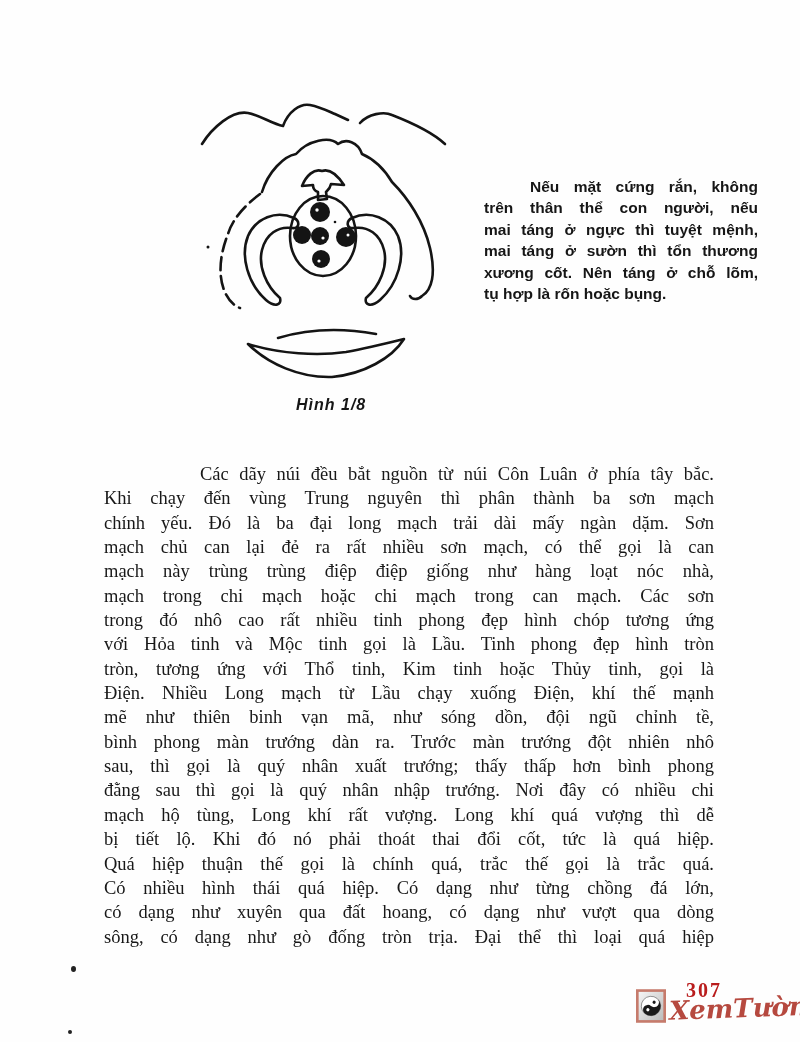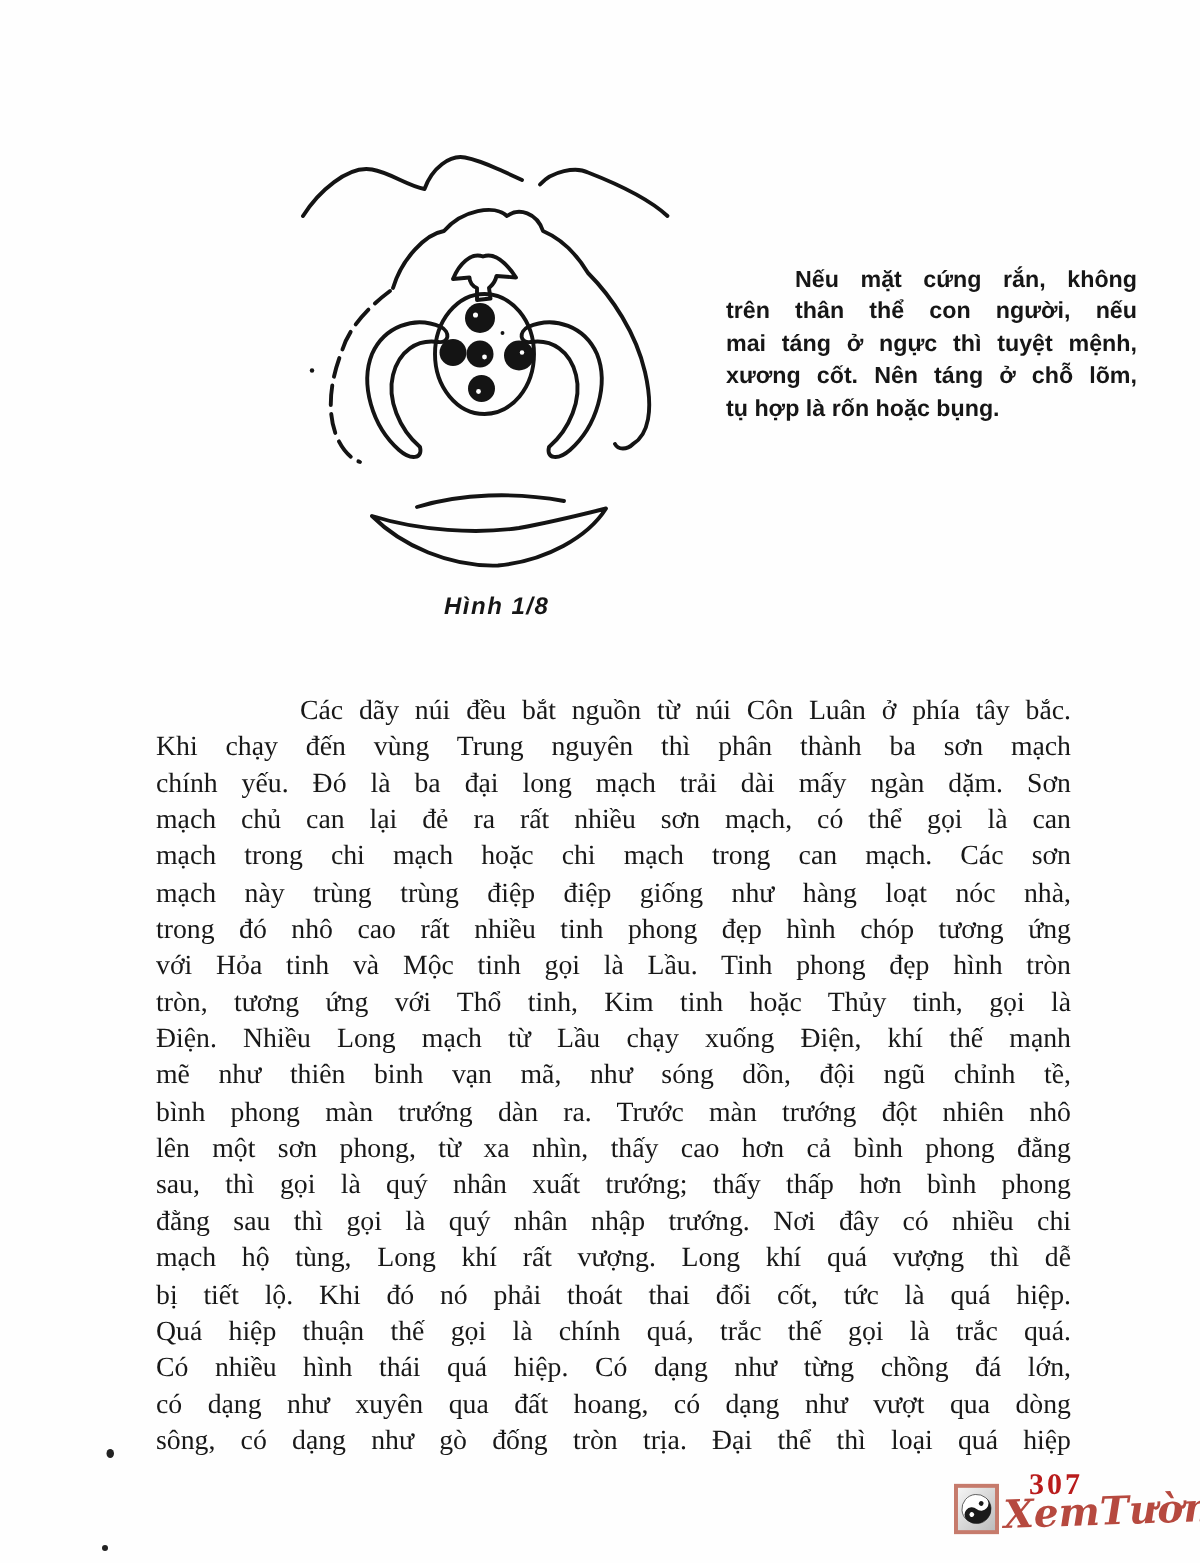--- a/index.html
+++ b/index.html
@@ -97,38 +97,38 @@
       <path d="M 60,246 C 92,256 130,258 158,254 C 180,250 200,245 216,241 C 204,260 176,276 144,279 C 112,280 80,266 60,246 Z"></path>
     </g>
   </svg>
 
   <div class="figure-caption">Hình 1/8</div>
 
   <div class="annotation">
       <div class="note-line">Nếu mặt cứng rắn, không</div>
       <div class="note-line">trên thân thể con người, nếu</div>
       <div class="note-line">mai táng ở ngực thì tuyệt mệnh,</div>
+      <div class="note-line">mai táng ở sườn thì tổn thương</div>
       <div class="note-line">xương cốt. Nên táng ở chỗ lõm,</div>
       <div class="note-line">tụ hợp là rốn hoặc bụng.</div>
     </div>
 
   <div class="body-text">
       <div class="body-line">Các dãy núi đều bắt nguồn từ núi Côn Luân ở phía tây bắc.</div>
       <div class="body-line">Khi chạy đến vùng Trung nguyên thì phân thành ba sơn mạch</div>
       <div class="body-line">chính yếu. Đó là ba đại long mạch trải dài mấy ngàn dặm. Sơn</div>
       <div class="body-line">mạch chủ can lại đẻ ra rất nhiều sơn mạch, có thể gọi là can</div>
+      <div class="body-line">mạch này trùng trùng điệp điệp giống như hàng loạt nóc nhà,</div>
       <div class="body-line">mạch trong chi mạch hoặc chi mạch trong can mạch. Các sơn</div>
-      <div class="body-line">mạch này trùng trùng điệp điệp giống như hàng loạt nóc nhà,</div>
       <div class="body-line">trong đó nhô cao rất nhiều tinh phong đẹp hình chóp tương ứng</div>
       <div class="body-line">với Hỏa tinh và Mộc tinh gọi là Lầu. Tinh phong đẹp hình tròn</div>
       <div class="body-line">tròn, tương ứng với Thổ tinh, Kim tinh hoặc Thủy tinh, gọi là</div>
       <div class="body-line">Điện. Nhiều Long mạch từ Lầu chạy xuống Điện, khí thế mạnh</div>
       <div class="body-line">mẽ như thiên binh vạn mã, như sóng dồn, đội ngũ chỉnh tề,</div>
       <div class="body-line">bình phong màn trướng dàn ra. Trước màn trướng đột nhiên nhô</div>
-      <div class="body-line">lên một sơn phong, từ xa nhìn, thấy cao hơn cả bình phong đằng</div>
       <div class="body-line">sau, thì gọi là quý nhân xuất trướng; thấy thấp hơn bình phong</div>
       <div class="body-line">đằng sau thì gọi là quý nhân nhập trướng. Nơi đây có nhiều chi</div>
       <div class="body-line">mạch hộ tùng, Long khí rất vượng. Long khí quá vượng thì dễ</div>
       <div class="body-line">bị tiết lộ. Khi đó nó phải thoát thai đổi cốt, tức là quá hiệp.</div>
       <div class="body-line">Quá hiệp thuận thế gọi là chính quá, trắc thế gọi là trắc quá.</div>
       <div class="body-line">Có nhiều hình thái quá hiệp. Có dạng như từng chồng đá lớn,</div>
       <div class="body-line">có dạng như xuyên qua đất hoang, có dạng như vượt qua dòng</div>
       <div class="body-line">sông, có dạng như gò đống tròn trịa. Đại thể thì loại quá hiệp</div>
     </div>
 

